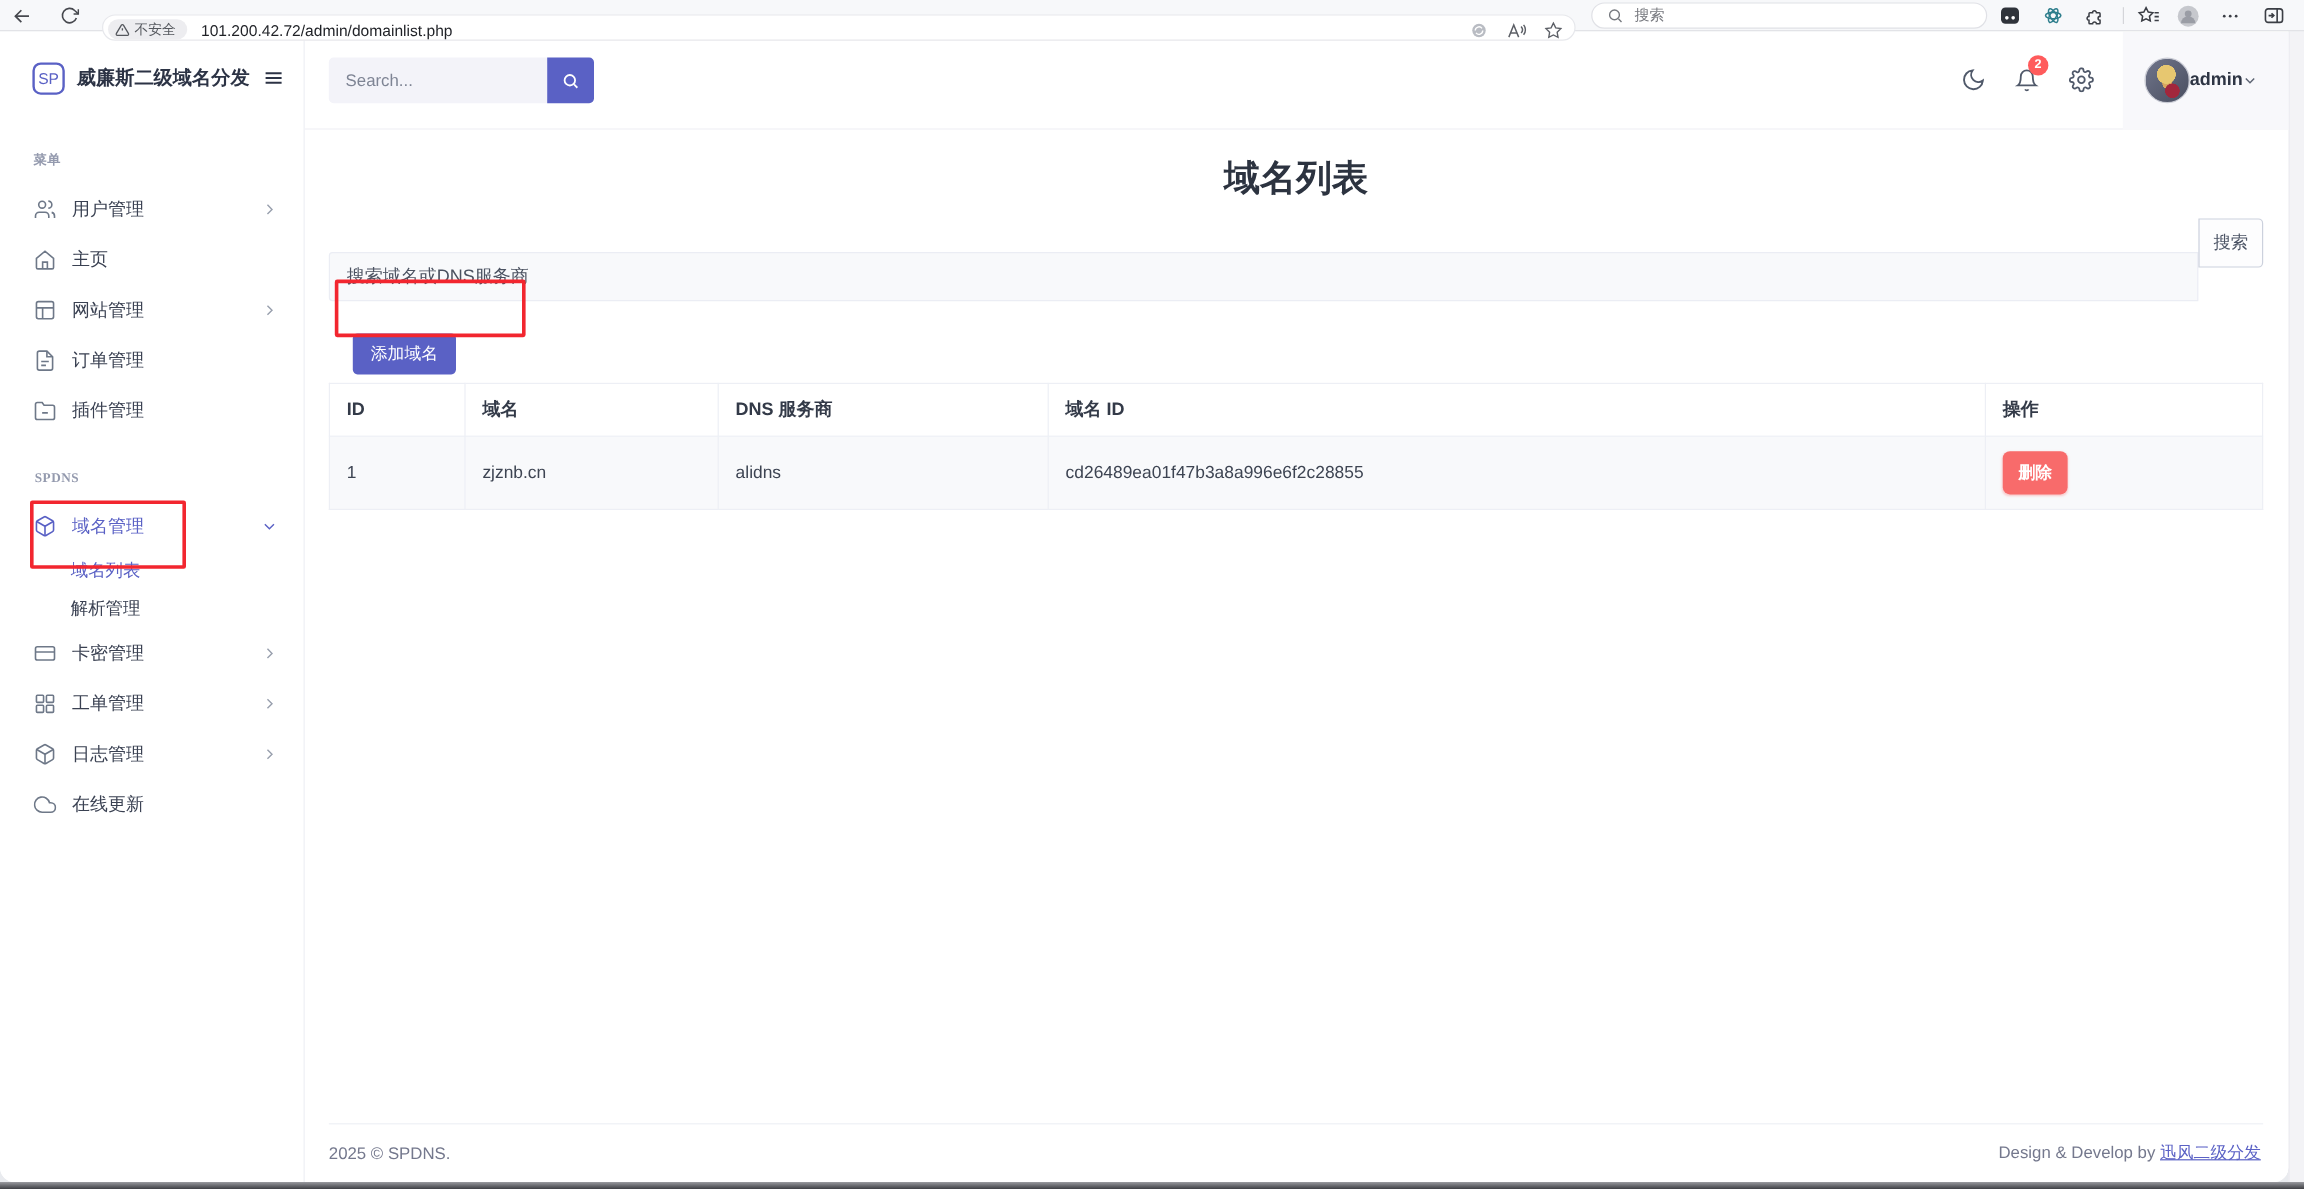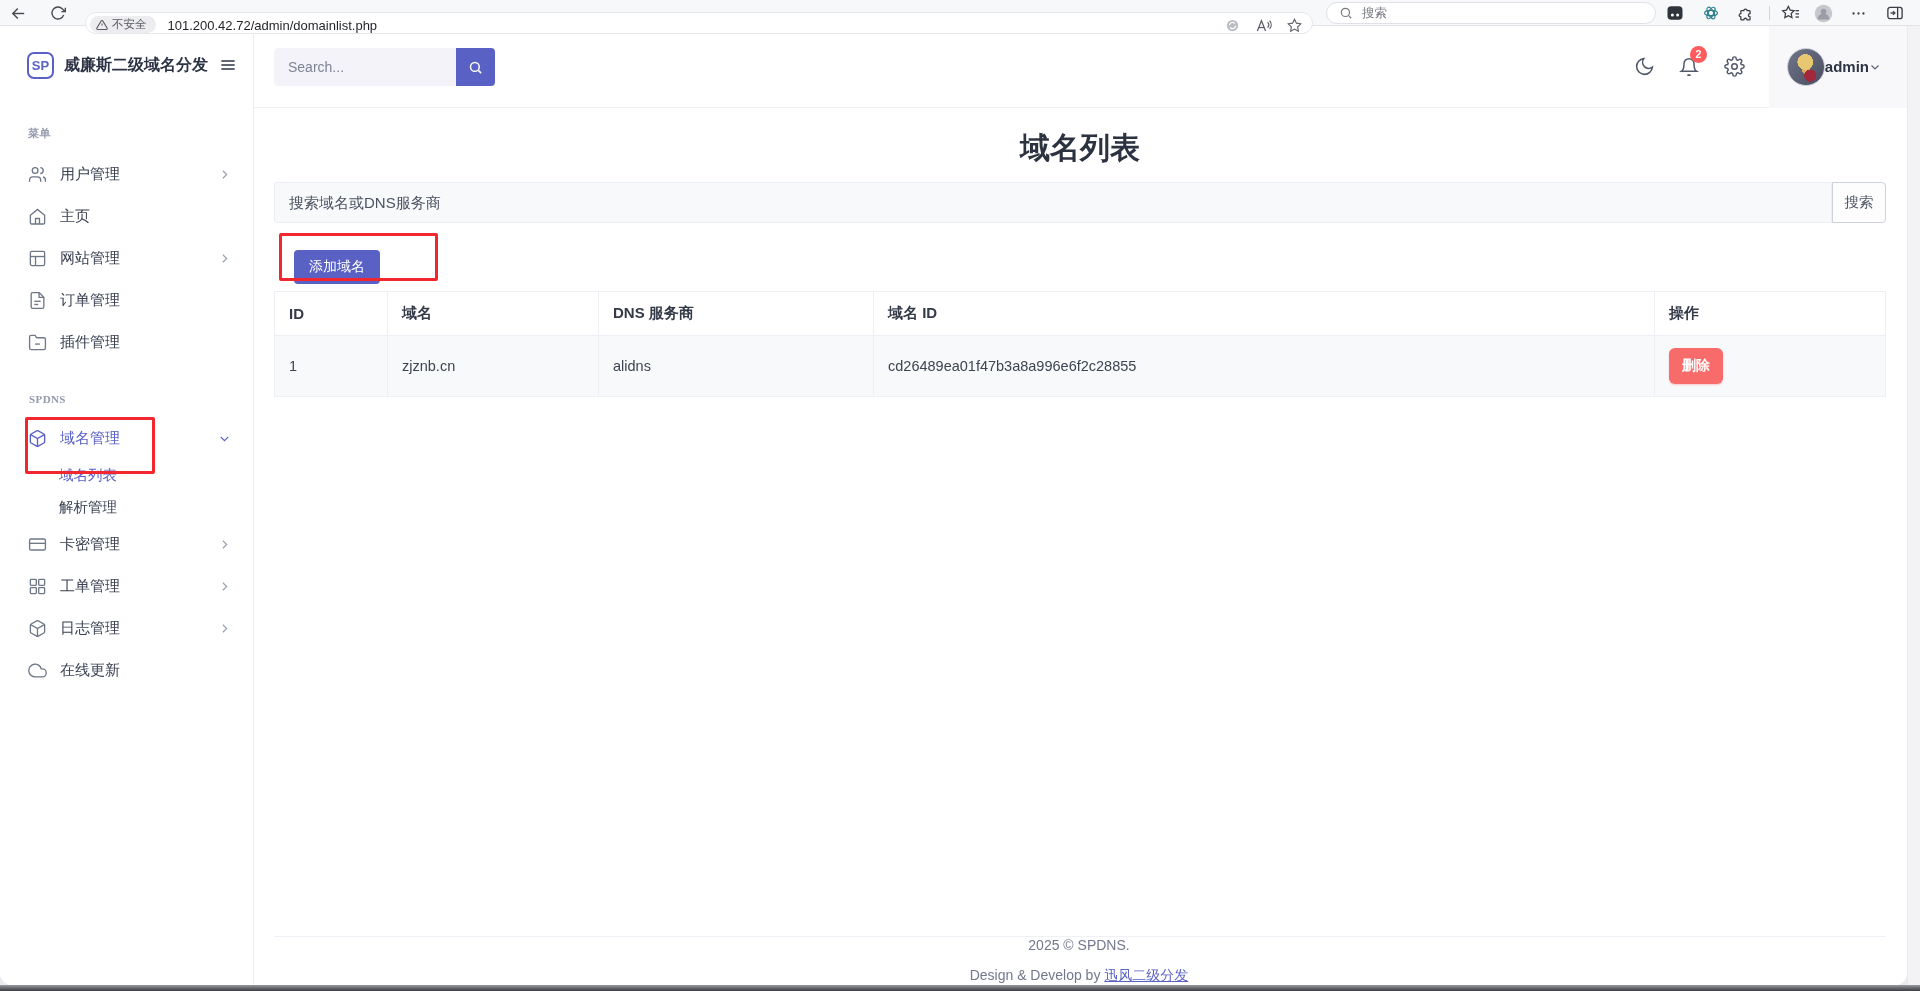--- a/index.html
+++ b/index.html
@@ -54,21 +54,21 @@
   .window-strip {
     position:absolute; left:0; right:0; bottom:0; height:6px; z-index:60;
     background:linear-gradient(180deg,#9a9ba0 0%,#6e6f74 45%,#3c3d42 100%);
   }
 
   
   .sidebar { width:254px; flex:0 0 254px; border-right:1px solid #ebedf3; background:#fff; }
   .side-header { height:78px; display:flex; align-items:center; gap:10px; padding-left:27px; }
   .sp-badge {
     width:27px; height:27px; border:2px solid #5a61c5; border-radius:7px;
-    color:#5a61c5; font-size:13px; font-weight:bold;
+    color:#5a61c5; font-size:13px; font-weight:normal;
     display:flex; align-items:center; justify-content:center; flex:0 0 auto;
   }
   .side-title { font-size:16px; font-weight:bold; color:#2c3345; white-space:nowrap; }
   .menu-toggle { margin-left:2px; color:#2c3345; }
   .side-label {
     padding:22px 0 12px 28px; font-size:11px; font-weight:bold;
     color:#949aae; letter-spacing:.4px;font-family:Liberation Serif, serif;
   }
   .side-label.spdns { padding-top:30px;padding-left:29px; }
   .side-item {
@@ -124,21 +124,21 @@
   .admin-name { font-size:15px; font-weight:bold; color:#2e3544; }
   .admin-chev { color:#5c6372; }
 
   
   .content { flex:1 1 auto; display:flex; flex-direction:column; padding:0 21px 0 20px; min-height:0; }
   .page-title { text-align:center; margin-top:20px; font-size:30px; font-weight:bold; color:#2c3340; }
   .filter-row { display:flex; margin-top:13px; }
   .filter-row input {
     flex:1 1 auto; height:41px; background:#f8f9fb; border:1px solid #ebedf4;
     border-radius:3px 0 0 3px; outline:none; padding:0 14px; font-size:15px;
-    color:#454c59; font-family:inherit;
+    color:#454c59; font-family:inherit;margin-top:28px;
   }
   .filter-row input::placeholder { color:#4b5261; }
   .filter-btn {
     width:54px; height:41px; background:#fdfdfe; border:1px solid #ccd1dd;
     border-radius:0 4px 4px 0; font-size:14.5px; color:#4d5566; cursor:pointer;
     font-family:inherit;
   }
   .add-row { height:67px; position:relative; }
   .add-btn {
     position:absolute; left:20px; top:27px;
@@ -156,21 +156,21 @@
   }
   .del-btn {
     background:#f86b6b; color:#fff; border:none; border-radius:6px;
     font-size:14px; padding:9px 13px; cursor:pointer; font-family:inherit;
     box-shadow:0 1px 2px rgba(248,107,107,.35);
     font-weight:bold;
   }
   .footer {
     margin-top:auto; height:49px; border-top:1px solid #eef0f5;
     display:flex; align-items:center; justify-content:space-between;
-    font-size:14px; color:#74788d; padding:0 2px 0 0;flex-direction:column;
+    font-size:14px; color:#74788d; padding:0 2px 0 0;
   }
   .credit a { color:#5a61c5; text-decoration:underline; }
 
   
   .anno {
     position:absolute; border:3px solid #f2262f; border-radius:2px;
     pointer-events:none; z-index:50; background:transparent;
   }
   .anno-sidebar { left:25px; top:417px; width:130px; height:57px; }
   .anno-add { left:279px; top:233px; width:159px; height:48px; }

